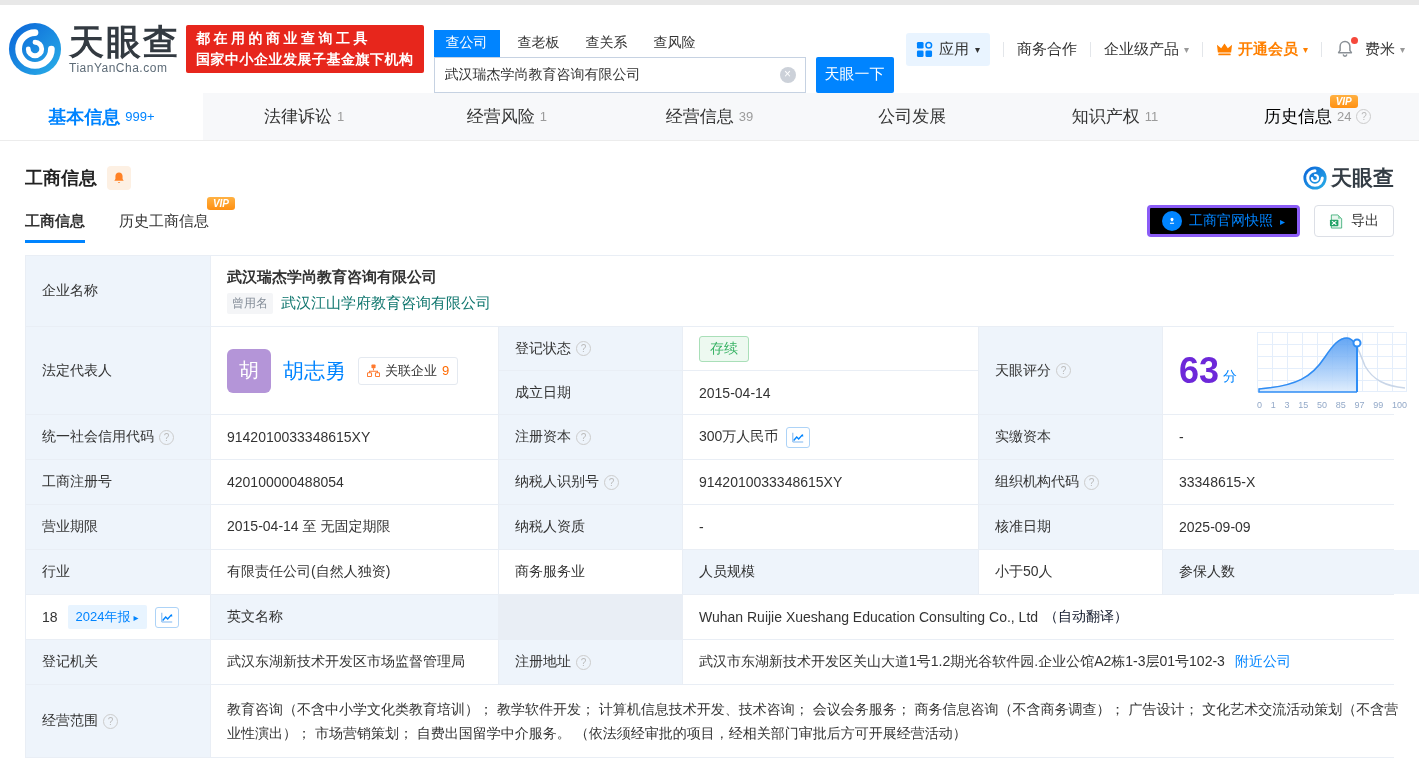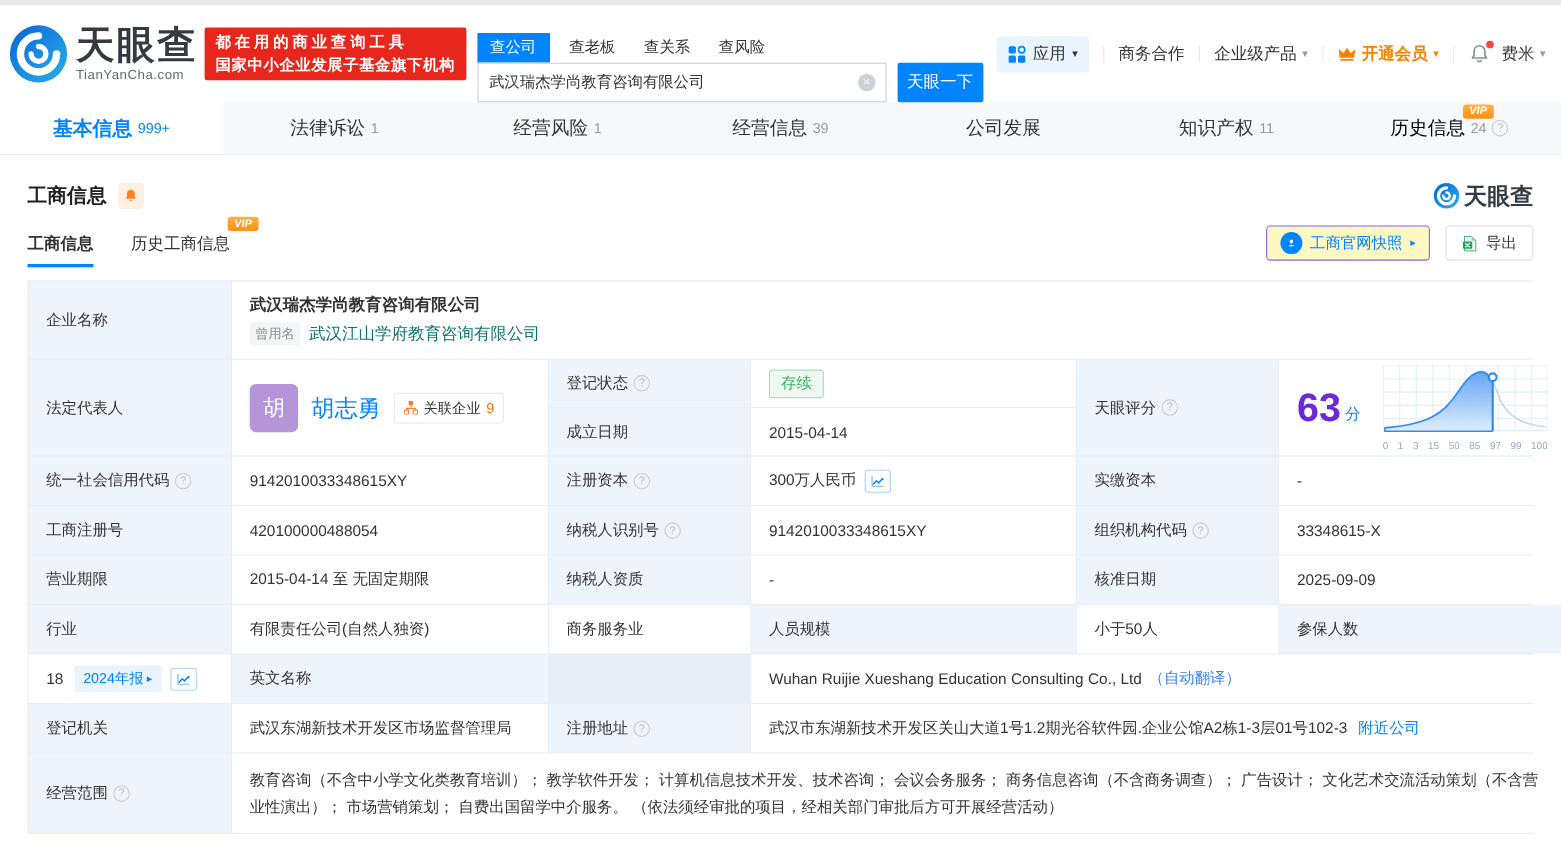--- a/index.html
+++ b/index.html
@@ -60,21 +60,21 @@
   .section-title { font-size:18px; font-weight:bold; color:#222; }
   .bell-badge { width:24px; height:24px; background:#fdf0e3; border-radius:4px; margin-left:10px; display:flex; align-items:center; justify-content:center; cursor:pointer; }
   .watermark { margin-left:auto; display:flex; align-items:center; gap:4px; }
   .watermark-text { font-size:21px; font-weight:bold; color:#343d45; }
 
   .subtabs-row { display:flex; align-items:flex-end; margin-top:14px; }
   .subtab { font-size:15px; color:#333; margin-right:34px; padding-bottom:12px; position:relative; cursor:pointer; }
   .subtab.active { border-bottom:3px solid #0084ff; padding-bottom:9px; font-weight:bold; }
   .subtab .vip-badge { position:absolute; top:-15px; right:-26px; }
   .actions { margin-left:auto; display:flex; gap:14px; padding-bottom:6px; }
-  .btn-snapshot { height:32px; border:1px solid #8b5cf6; border-radius:4px; color:#0084ff; font-size:14px; display:flex; align-items:center; gap:7px; padding:0 12px; background:#fef9c3; cursor:pointer; font-family:inherit; }
+  .btn-snapshot { height:32px; border:3px solid #8b5cf6; border-radius:4px; color:#0084ff; font-size:14px; display:flex; align-items:center; gap:7px; padding:0 12px; background:#000000; cursor:pointer; font-family:inherit; }
   .stamp-circle { width:20px; height:20px; background:#0084ff; border-radius:50%; display:flex; align-items:center; justify-content:center; line-height:0; }
   .btn-snapshot .caret { color:#0084ff; }
   .btn-export { height:32px; border:1px solid #dcdfe6; border-radius:4px; color:#333; font-size:14px; display:flex; align-items:center; gap:7px; padding:0 14px; background:#fff; cursor:pointer; font-family:inherit; }
 
   
   .table { margin-top:12px; display:grid;
     grid-template-columns:184px 287px 183px 295px 183px 1fr;
     grid-template-rows:70px 43px 43px 44px 44px 44px 44px 44px 44px 72px;
     gap:1px; background:#e9eef5; border:1px solid #e9eef5; }
   .cell { background:#fff; display:flex; align-items:center; padding:0 16px; font-size:14px; color:#333; }
@@ -86,21 +86,21 @@
   .fname { color:#0f766e; font-size:15px; }
   .avatar { width:44px; height:44px; background:#b495d8; border-radius:6px; color:#fff; font-size:20px; display:flex; align-items:center; justify-content:center; margin-right:12px; flex:none; cursor:pointer; }
   .rep-name { color:#0084ff; font-size:21px; margin-right:12px; cursor:pointer; }
   .related-badge { display:flex; align-items:center; gap:5px; border:1px solid #e4e9f0; border-radius:3px; padding:4px 8px; font-size:13px; cursor:pointer; }
   .related-count { color:#ff6a00; }
   .status-badge { background:#edf9f0; border:1px solid #a9dfb8; color:#39b365; font-size:14px; padding:3px 10px; border-radius:3px; }
   .trend-box { width:24px; height:21px; border:1px solid #add3f7; border-radius:3px; display:flex; align-items:center; justify-content:center; margin-left:8px; background:#fff; cursor:pointer; line-height:0; flex:none; }
   .report-badge { background:#e8f4ff; color:#0084ff; font-size:13px; padding:3px 8px; border-radius:2px; margin-left:10px; display:flex; align-items:center; gap:3px; cursor:pointer; }
   .report-badge .caret { color:#0084ff; }
   .near-link { color:#0084ff; margin-left:10px; white-space:nowrap; cursor:pointer; }
-  .gray-note { color:#3b82f6; margin-left:6px; }
+  .gray-note { color:#0f172a; margin-left:6px; }
   .score-cell { gap:4px; }
   .score-num { font-size:36px; font-weight:bold; color:#6d28d9; line-height:1; }
   .score-unit { font-size:14px; color:#0084ff; align-self:center; margin-top:12px; }
   .score-chart { margin-left:16px; }
   .ticks { display:flex; justify-content:space-between; width:150px; font-size:9px; color:#93a9c8; margin-top:1px; }
   .scope-cell { align-items:flex-start; padding:12px 16px; line-height:24px; display:block; }
 </style>
 </head>
 <body>
 

